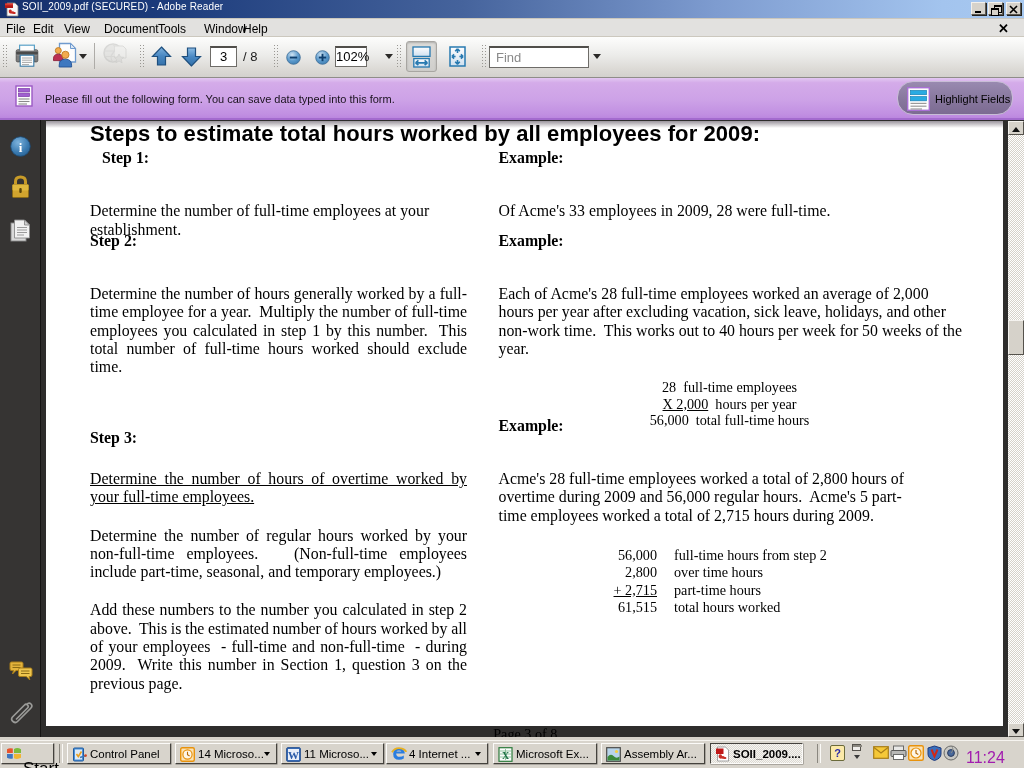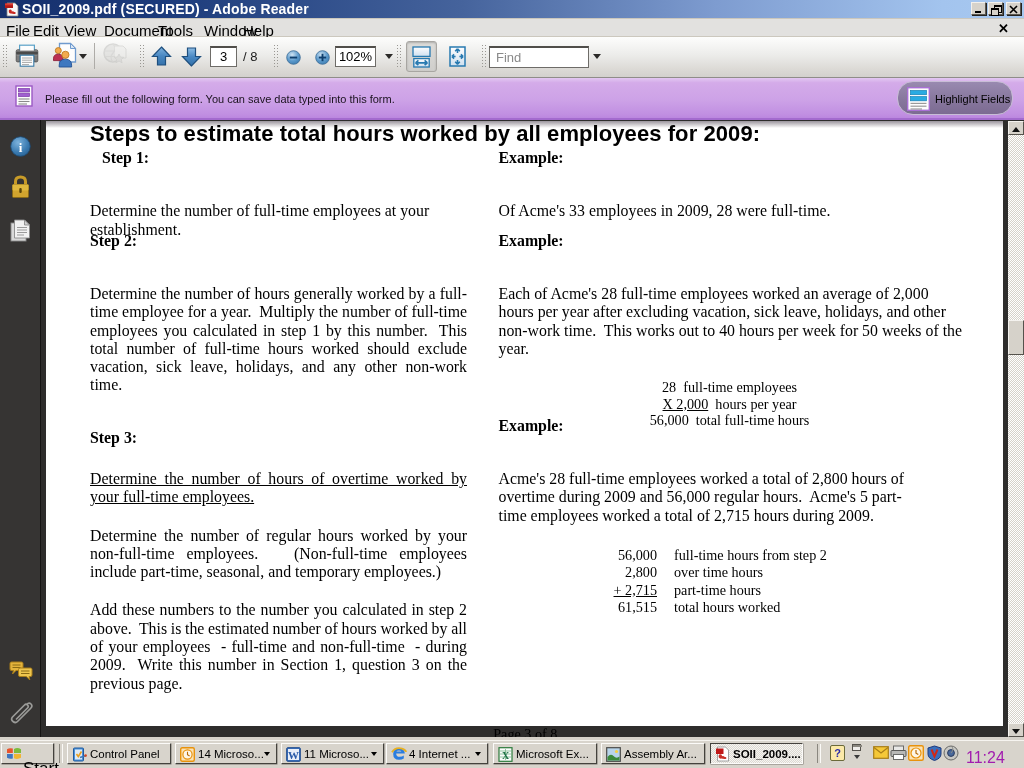--- a/index.html
+++ b/index.html
@@ -1,23 +1,23 @@
 <!DOCTYPE html>
 <html><head><meta charset="utf-8">
 <style>
 html,body{margin:0;padding:0;}
 #screen{position:relative;width:1024px;height:768px;overflow:hidden;background:#2e2d2c;font-family:"Liberation Sans",sans-serif;}
 .abs{position:absolute;}
 
 #titlebar{left:0;top:0;width:1024px;height:18px;background:linear-gradient(to right,#16306c,#1b3a7a 15%,#45639c 45%,#7e9cd0 70%,#a3c4ee 92%,#a8c9f0);}
-#titletext{left:22px;top:1px;color:#fff;font-size:14px;font-weight:bold;letter-spacing:0.15px;}
+#titletext{left:22px;top:1px;color:#fff;font-size:10px;font-weight:normal;letter-spacing:0.15px;}
 .winbtn{top:2px;width:15px;height:13px;background:#d6d2ca;border:1px solid;border-color:#f2f0ec #5a5751 #5a5751 #f2f0ec;box-shadow:1px 1px 0 #26241f;box-sizing:border-box;}
 
 #menubar{left:0;top:18px;width:1024px;height:19px;background:#e2e1df;border-top:1px solid #cbc7bd;border-bottom:1px solid #ccc8be;box-sizing:border-box;}
-.menu{position:absolute;top:3px;font-size:15px;color:#000;}
+.menu{position:absolute;top:3px;font-size:12px;color:#000;}
 
 #toolbar{left:0;top:37px;width:1024px;height:41px;background:linear-gradient(#fdfdfc,#ececea 45%,#dcdad6 80%,#d3d1cd);border-bottom:1px solid #8f8d89;box-sizing:border-box;}
 .tsep{position:absolute;top:6px;width:1px;height:26px;background:#aeaca8;}
 .dots{position:absolute;top:7px;width:5px;height:24px;background-image:radial-gradient(#999792 0.8px,transparent 0.9px);background-size:3px 3px;}
 .tbox{position:absolute;background:#fff;border:1px solid #6e6c68;border-top:2px solid #504e4a;box-sizing:border-box;font-size:13px;color:#000;text-align:center;}
 .darr{position:absolute;width:0;height:0;border-left:4px solid transparent;border-right:4px solid transparent;border-top:5px solid #2b2a28;}
 
 #msgbar{left:0;top:78px;width:1024px;height:42px;background:linear-gradient(#e3c8f2,#d4abe9 12%,#cda2e7 55%,#c190e2 90%,#bb87df);border-bottom:2px solid #a36bce;box-sizing:border-box;}
 #msgtext{left:45px;top:93px;font-size:11px;color:#1a121e;}
 #hfbtn{left:897px;top:81px;width:116px;height:34px;border-radius:16px;background:linear-gradient(#998ab0,#87779d 55%,#7c6b92);border:1px solid #c8bdd6;box-sizing:border-box;}
@@ -150,21 +150,21 @@
           </radialGradient>
         </defs>
       <circle cx="7.5" cy="7.5" r="6.8" fill="url(#zb1)" stroke="#3a6a94" stroke-width="0.8"></circle>
       <rect x="3.8" y="6.6" width="7.4" height="1.9" fill="#0e3f6e"></rect>
     </svg>
     <svg class="abs" style="left:315px;top:13px;" width="15" height="15" viewBox="0 0 15 15">
       <circle cx="7.5" cy="7.5" r="6.8" fill="url(#zb1)" stroke="#3a6a94" stroke-width="0.8"></circle>
       <rect x="3.8" y="6.6" width="7.4" height="1.9" fill="#0e3f6e"></rect>
       <rect x="6.55" y="3.8" width="1.9" height="7.4" fill="#0e3f6e"></rect>
     </svg>
-    <div class="tbox" style="left:335px;top:9px;width:41px;height:21px;line-height:18px;">102%</div>
+    <div class="tbox" style="left:335px;top:9px;width:32px;height:21px;line-height:18px;">102%</div>
     <div class="darr" style="left:385px;top:17px;"></div>
     <div class="dots" style="left:396px;"></div>
     <div class="abs" style="left:406px;top:4px;width:31px;height:31px;background:linear-gradient(#dddcd9,#cfcecb);border:1px solid #a8a6a2;border-radius:3px;box-shadow:inset 0 1px 2px rgba(90,90,90,0.35);box-sizing:border-box;"></div>
     <svg class="abs" style="left:412px;top:9px;" width="19" height="22" viewBox="0 0 19 22">
       <defs>
           <linearGradient id="pw" x1="0" y1="0" x2="0" y2="1">
             <stop offset="0" stop-color="#fdfdfe"></stop>
             <stop offset="1" stop-color="#cfe0ef"></stop>
           </linearGradient>
         </defs>
@@ -252,21 +252,20 @@
         <div id="doc">
       <div class="abs" style="left:44px;top:-0.2px;font-family:'Liberation Sans',sans-serif;font-size:22px;font-weight:bold;white-space:nowrap;letter-spacing:0.08px;">Steps to estimate total hours worked by all employees for 2009:</div>
       <div class="h" style="left:56px;top:28px;">Step 1:</div>
       <div class="t" style="left:44px;top:45.4px;white-space:nowrap;">Determine the number of full-time employees at your<br>establishment.</div>
       <div class="h" style="left:44px;top:110.7px;">Step 2:</div>
       <div class="t" style="left:44px;top:128px;width:377px;">
         <div class="jl">Determine the number of hours generally worked by a full-</div>
         <div class="jl">time employee for a year.&nbsp; Multiply the number of full-time</div>
         <div class="jl">employees you calculated in step 1 by this number.&nbsp; This</div>
         <div class="jl">total number of full-time hours worked should exclude</div>
-        <div class="jl">vacation, sick leave, holidays, and any other non-work</div>
         <div>time.</div>
       </div>
       <div class="h" style="left:44px;top:308px;">Step 3:</div>
       <div class="t" style="left:44px;top:313px;width:377px;text-decoration:underline;">
         <div class="jl">Determine the number of hours of overtime worked by</div>
         <div>your full-time employees.</div>
       </div>
       <div class="t" style="left:44px;top:369.5px;width:377px;">
         <div class="jl">Determine the number of regular hours worked by your</div>
         <div class="jl">non-full-time employees. &nbsp;&nbsp;(Non-full-time employees</div>

